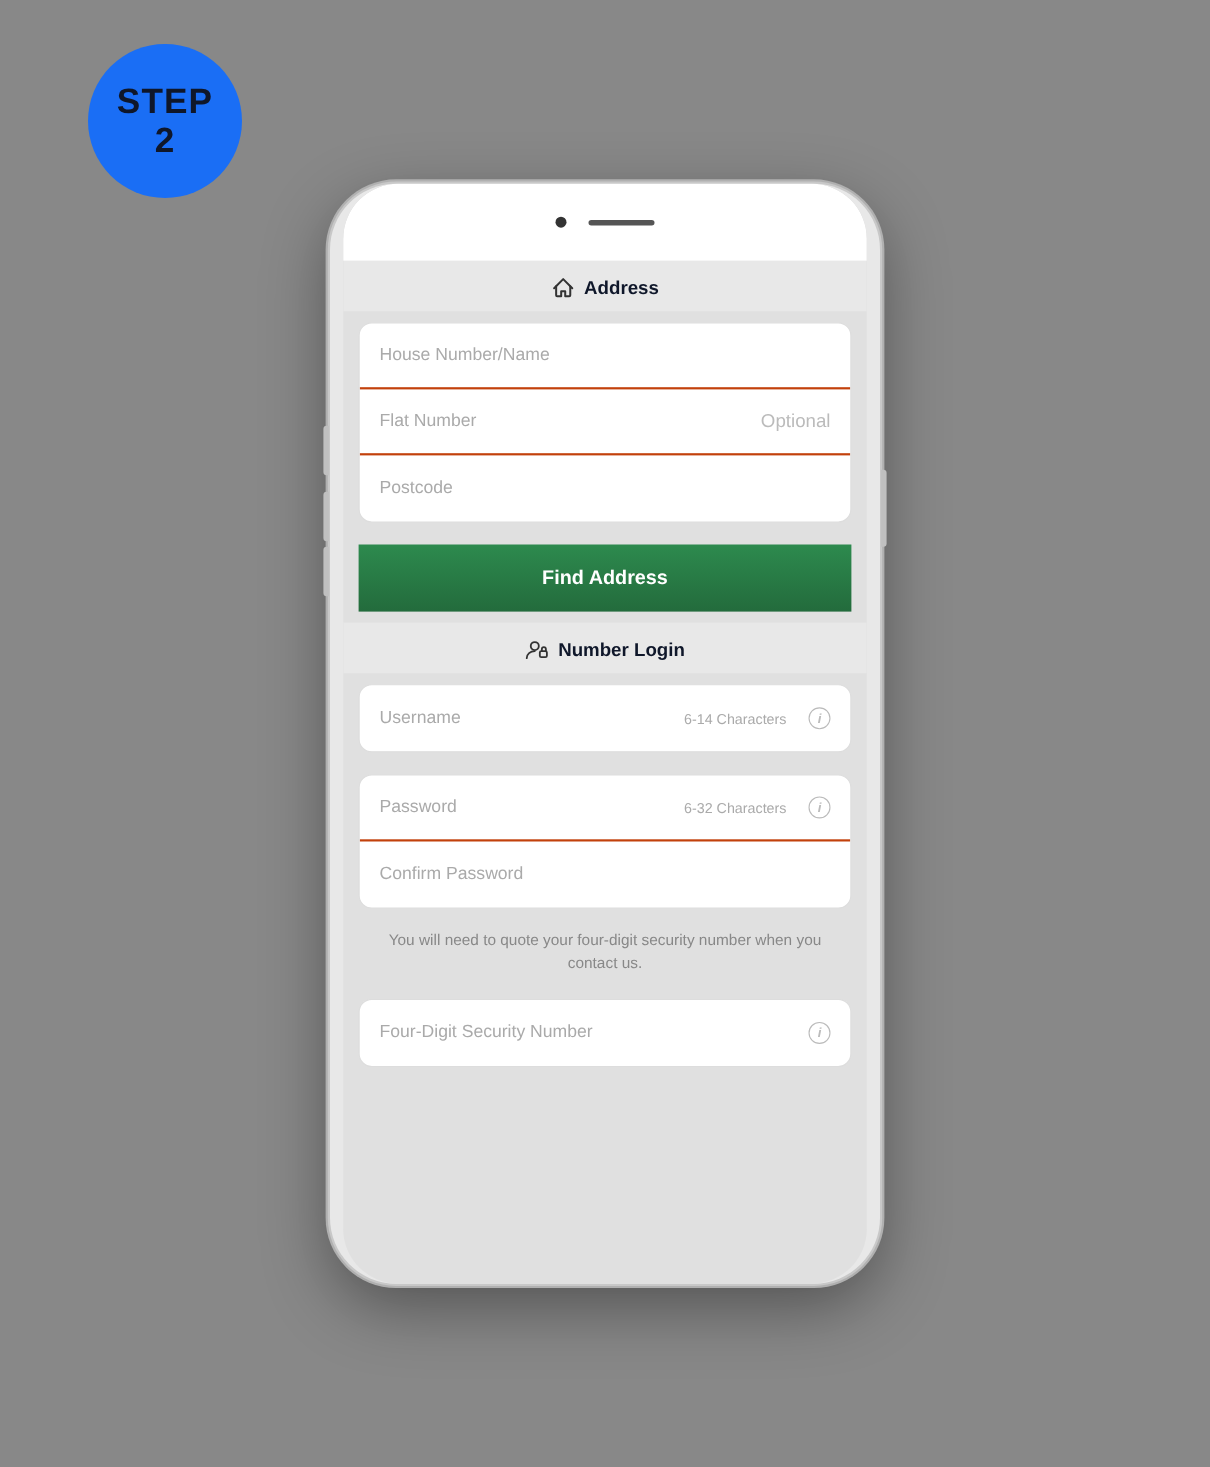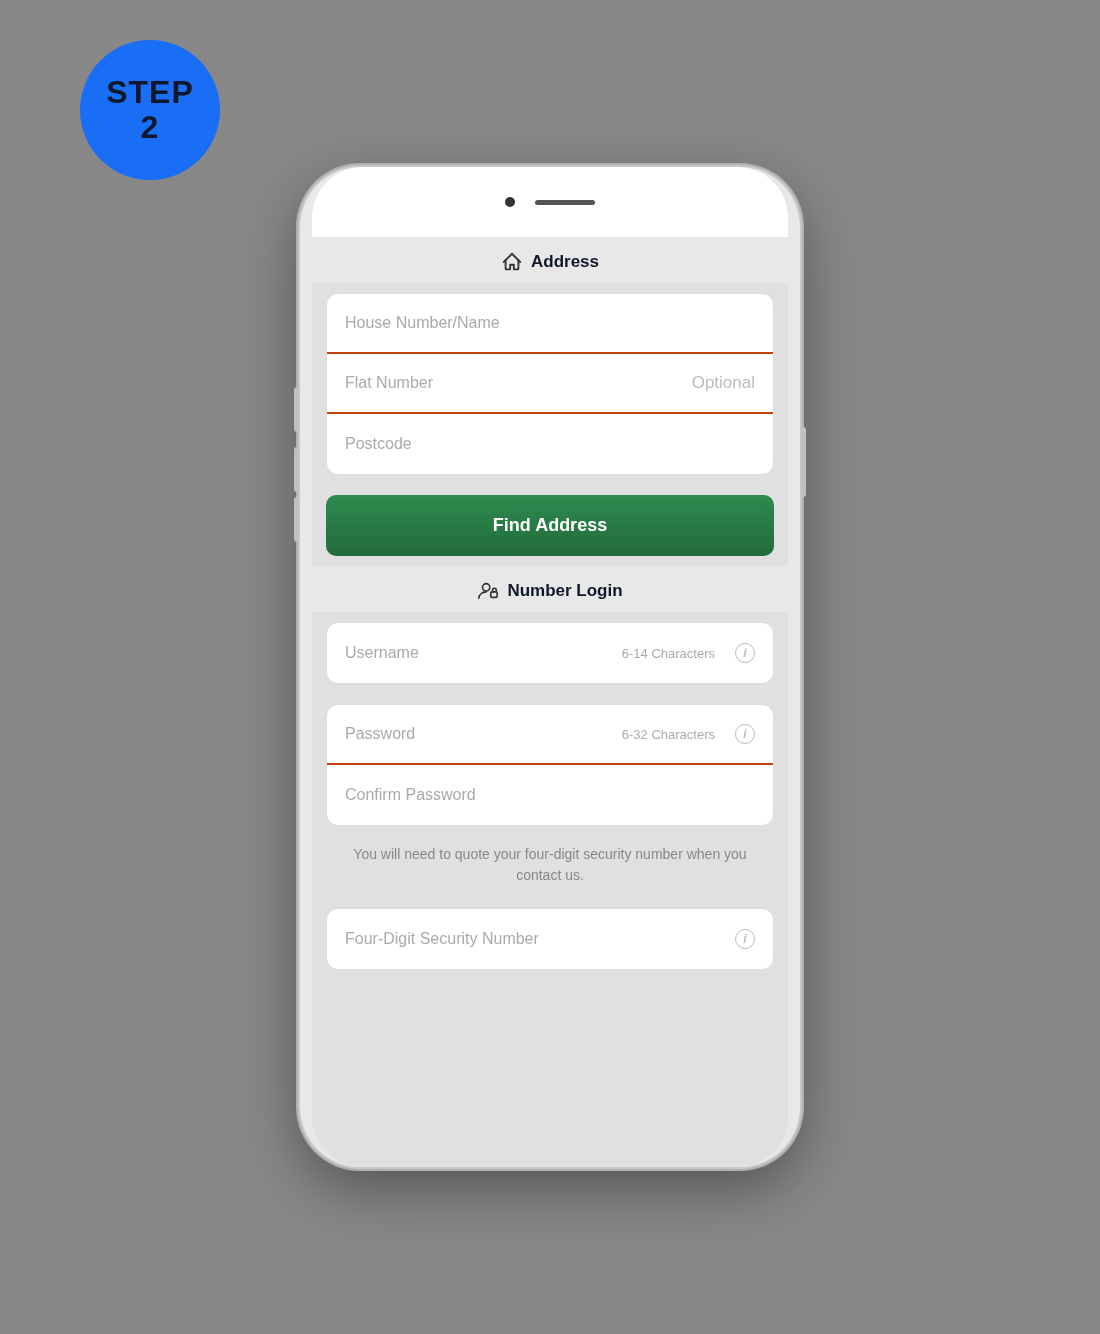--- a/index.html
+++ b/index.html
@@ -190,21 +190,21 @@
 
     .optional-label {
       color: #bbb;
       font-size: 17px;
     }
 
     
     .find-address-btn {
       background: linear-gradient(180deg, #2d8a4e 0%, #236b3c 100%);
       margin: 10px 14px;
-      border-radius: 10px;
+      border-radius: 0;
       padding: 20px;
       text-align: center;
       color: white;
       font-size: 18px;
       font-weight: 700;
       cursor: pointer;
       border: none;
       width: calc(100% - 28px);
     }
 

